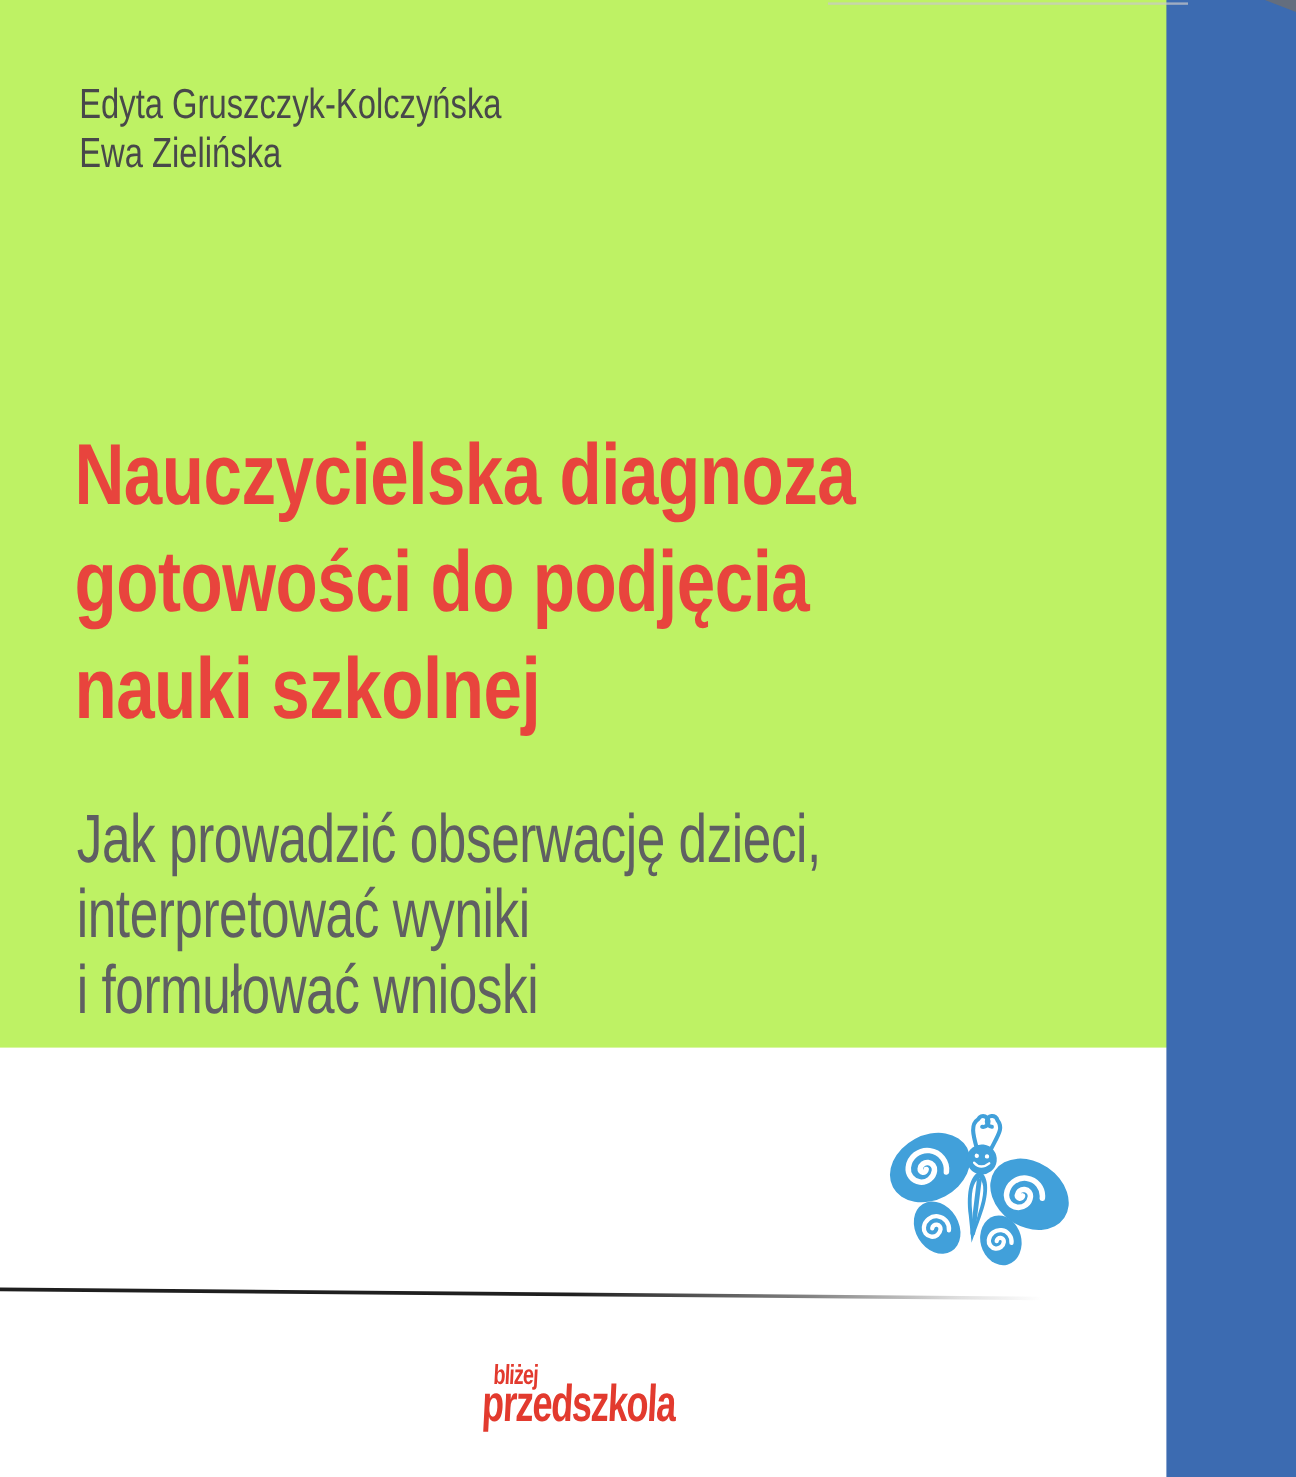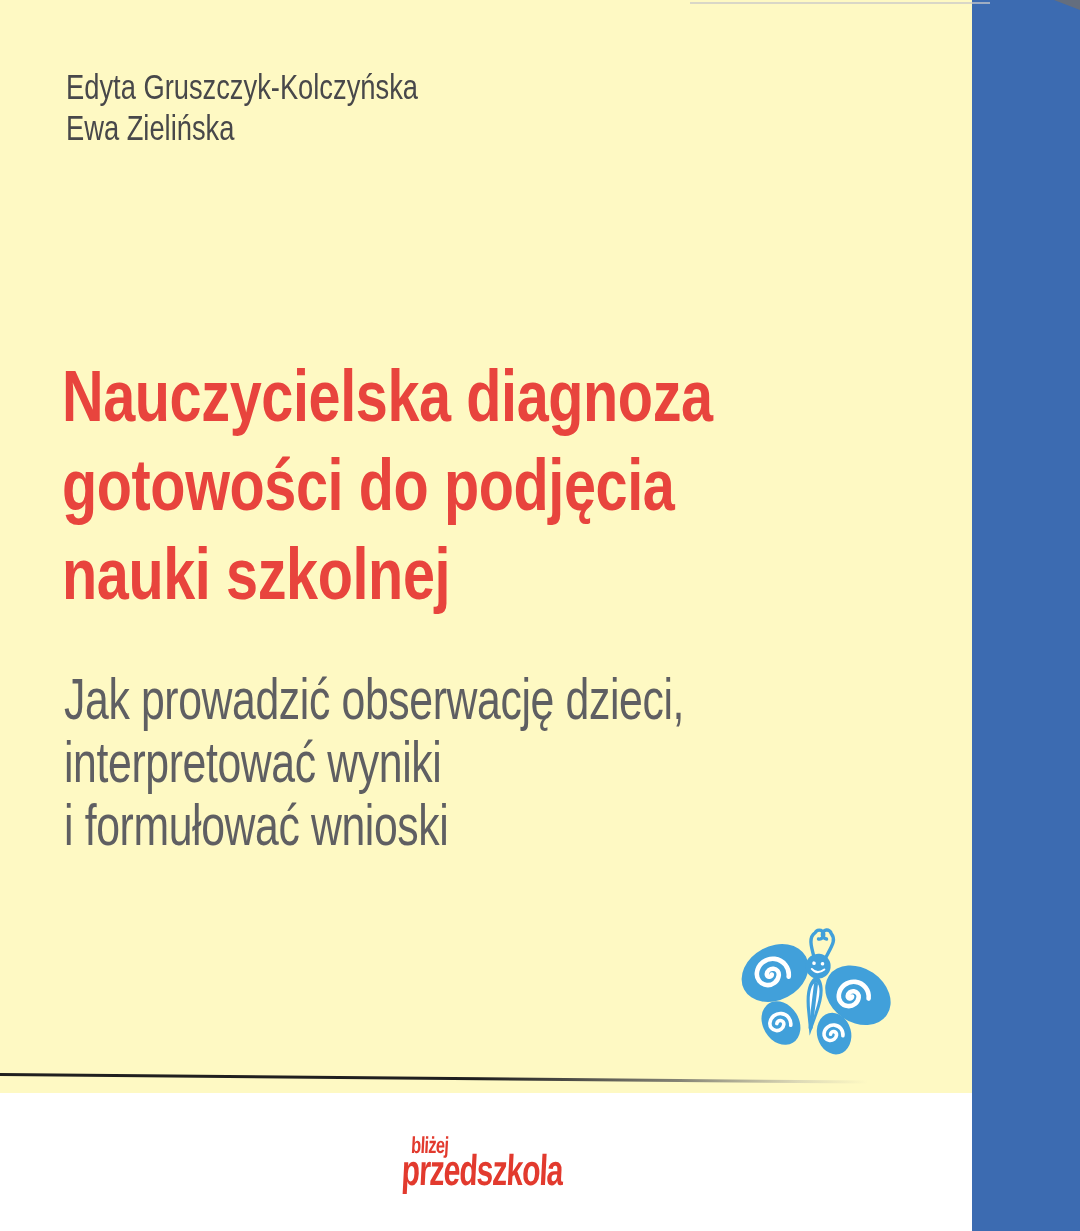--- a/index.html
+++ b/index.html
@@ -7,22 +7,22 @@
     padding: 0;
     width: 1080px;
     height: 1231px;
     background: #ffffff;
     overflow: hidden;
     font-family: "Liberation Sans", sans-serif;
   }
   .cover {
     position: relative;
     width: 1080px;
-    height: 1093px;
-    background: #fef9c3;
+    height: 873px;
+    background: #bef264;
   }
   
   .stripe {
     position: absolute;
     left: 972px;
     top: 0;
     width: 108px;
     height: 1231px;
     background: var(--stripe-blue, #3c6bb1);
   }

